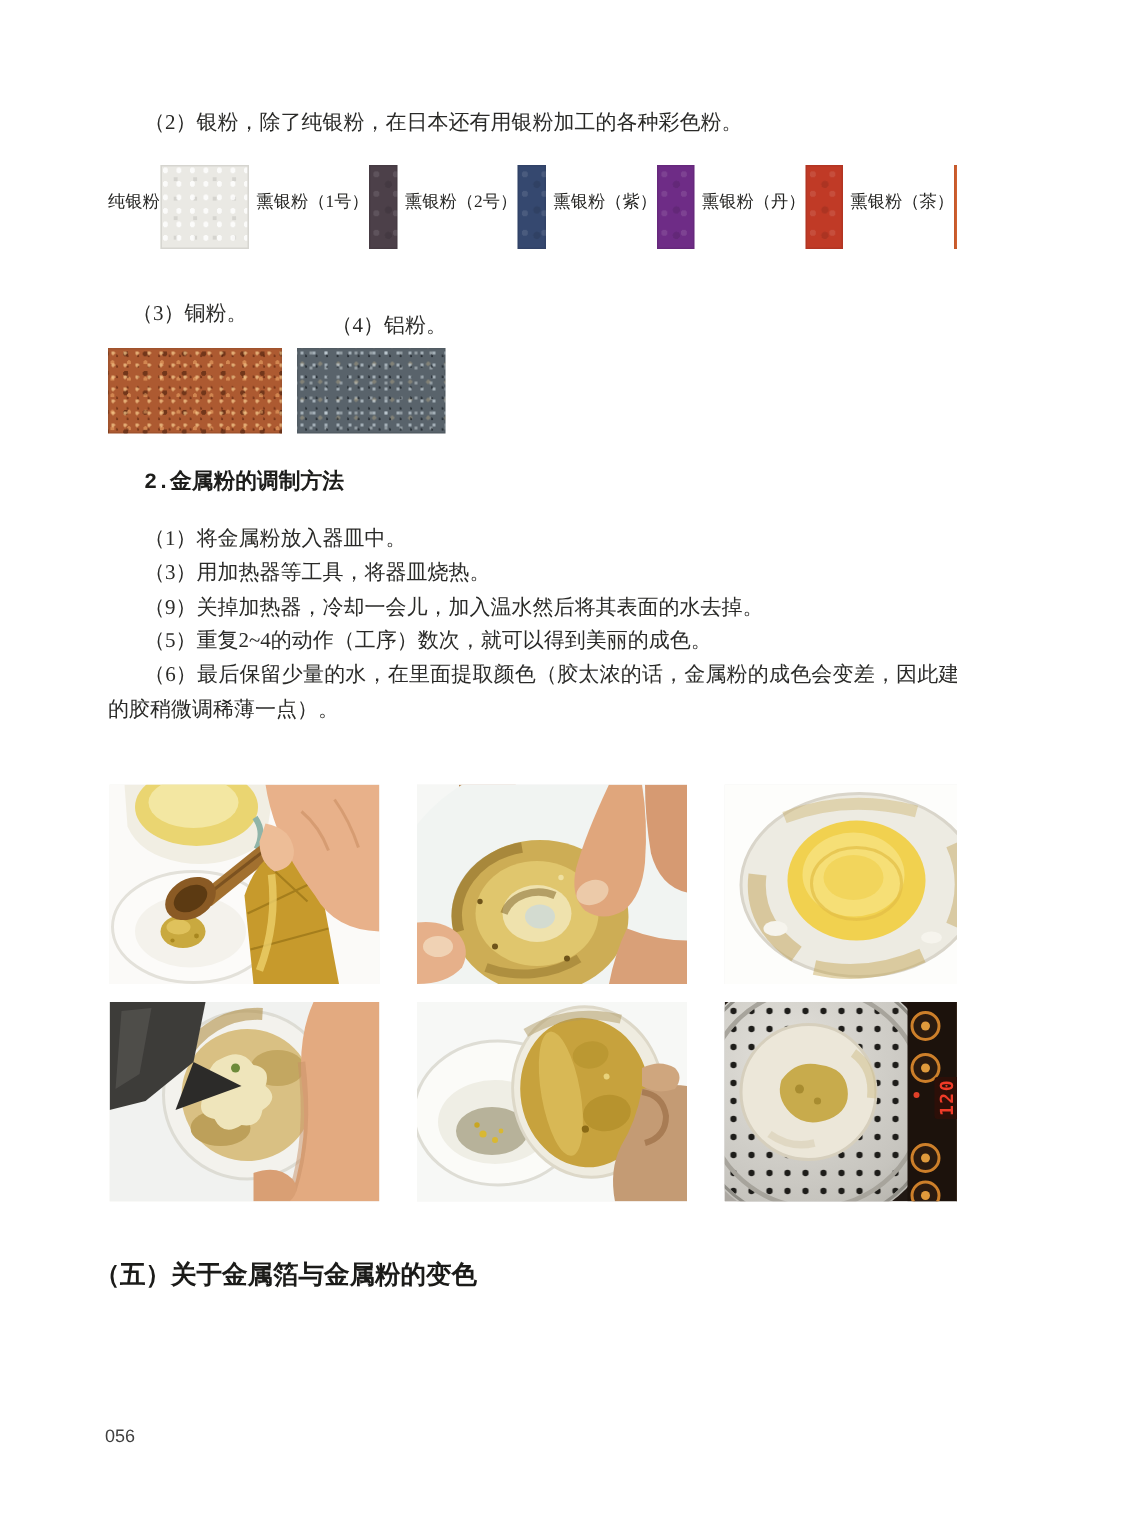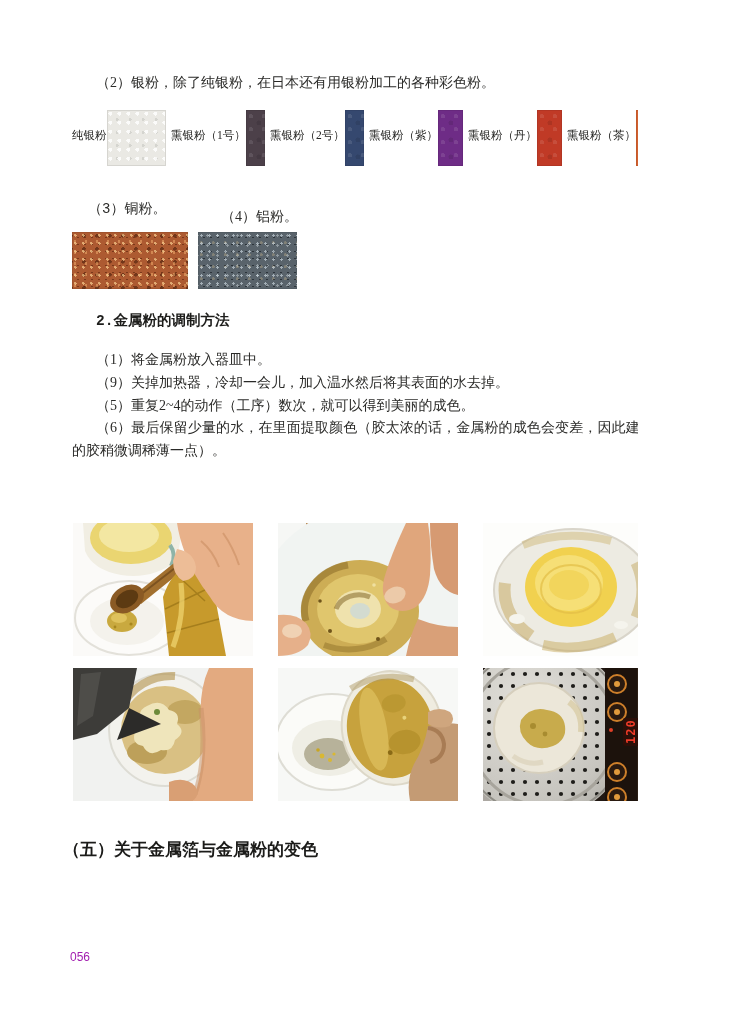--- a/index.html
+++ b/index.html
@@ -43,21 +43,21 @@
   .steps p{margin:0;font-size:14px;line-height:22.8px;text-indent:24px;text-align:justify;}
   .photos{position:absolute;top:523px;left:73px;display:grid;
     grid-template-columns:repeat(3,180px);grid-auto-rows:133px;gap:12px 25px;}
   .photo{width:180px;height:133px;overflow:hidden;background:#f5f5f3;}
   .photo svg{display:block;}
   .section2-heading{position:absolute;top:838px;left:63px;margin:0;
     font-family:"Liberation Sans","DejaVu Sans",sans-serif;font-size:17px;font-weight:bold;color:#1b1b19;}
   .body-para{position:absolute;top:864px;left:72px;width:609px;margin:0;
     font-size:14px;line-height:23.7px;text-indent:28px;text-align:justify;}
   .page-number{position:absolute;top:950px;left:70px;
-    font-family:"Liberation Sans","DejaVu Sans",sans-serif;font-size:12px;color:#a21caf;}
+    font-family:"Liberation Sans","DejaVu Sans",sans-serif;font-size:12px;color:#404040;}
 </style>
 </head>
 <body>
 
 <div class="page">
 
   <p class="intro">（2）银粉，除了纯银粉，在日本还有用银粉加工的各种彩色粉。</p>
 
   <div class="silver-row">
     <div class="swatch-col">
@@ -79,29 +79,30 @@
     <div class="swatch-col">
       <div class="swatch-label">熏银粉（丹）</div>
       <div class="swatch" style="background-color: rgb(192, 58, 38);"></div>
     </div>
     <div class="swatch-col">
       <div class="swatch-label">熏银粉（茶）</div>
       <div class="swatch" style="background-color: rgb(210, 96, 47);"></div>
     </div>
   </div>
 
-  <span class="other-label" style="left:88px;top:200px;font-family:Liberation Mono, monospace;">（3）铜粉。</span>
+  <span class="other-label" style="left:88px;top:200px;">（3）铜粉。</span>
   <span class="other-label" style="left:221px;top:208px;">（4）铝粉。</span>
   <div class="swatch speckle-cu" style="background-color: rgb(173, 90, 49);"></div>
   <div class="swatch speckle-al" style="background-color: rgb(89, 99, 107);"></div>
 
   <h3 class="method-heading">2.金属粉的调制方法</h3>
 
   <div class="steps">
     <p>（1）将金属粉放入器皿中。</p>
+    <p>（3）用加热器等工具，将器皿烧热。</p>
     <p>（9）关掉加热器，冷却一会儿，加入温水然后将其表面的水去掉。</p>
     <p>（5）重复2~4的动作（工序）数次，就可以得到美丽的成色。</p>
     <p>（6）最后保留少量的水，在里面提取颜色（胶太浓的话，金属粉的成色会变差，因此建议放入的胶稍微调稀薄一点）。</p>
   </div>
 
   <div class="photos">
 
     <div class="photo">
       <svg viewBox="0 0 180 133" width="180" height="133">
         <rect width="180" height="133" fill="#fbfaf8"></rect>

